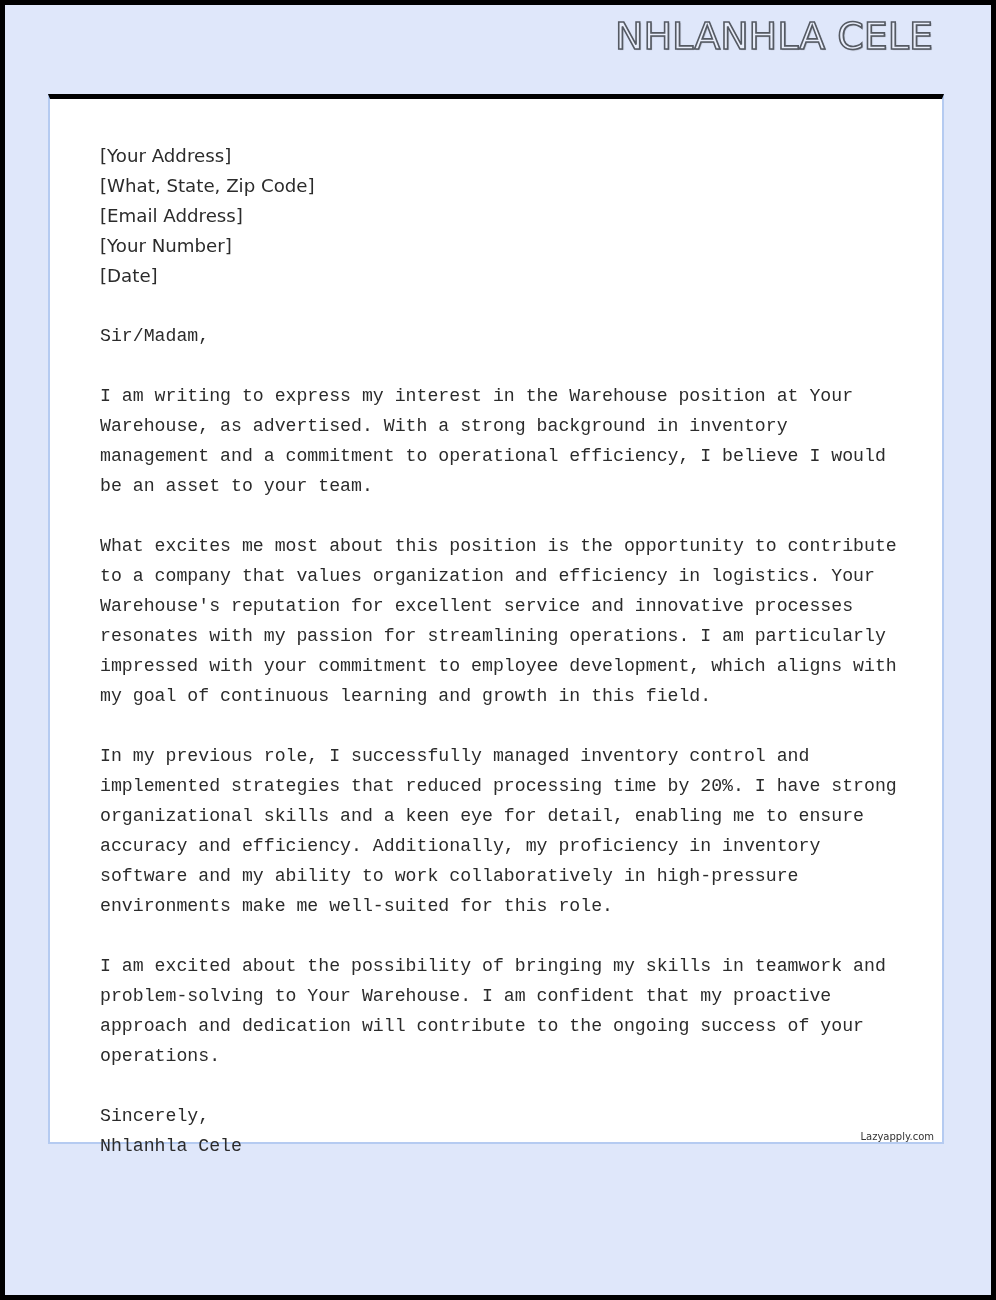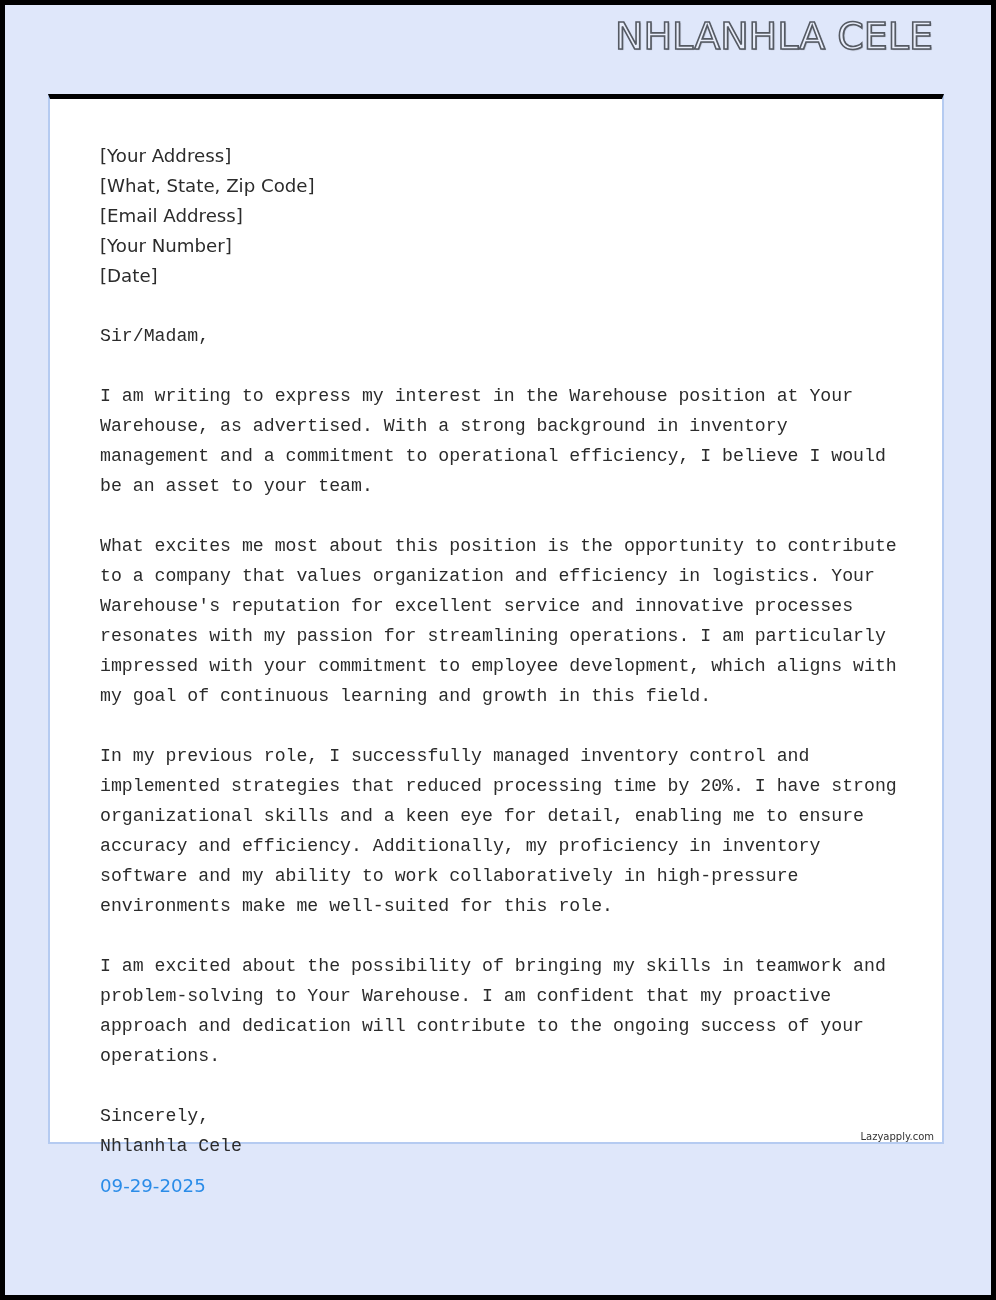--- a/index.html
+++ b/index.html
@@ -77,16 +77,15 @@
     </div>
     <p class="para">Sir/Madam,</p>
     <p class="para">I am writing to express my interest in the Warehouse position at Your Warehouse, as advertised. With a strong background in inventory management and a commitment to operational efficiency, I believe I would be an asset to your team.</p>
     <p class="para">What excites me most about this position is the opportunity to contribute to a company that values organization and efficiency in logistics. Your Warehouse's reputation for excellent service and innovative processes resonates with my passion for streamlining operations. I am particularly impressed with your commitment to employee development, which aligns with my goal of continuous learning and growth in this field.</p>
     <p class="para">In my previous role, I successfully managed inventory control and implemented strategies that reduced processing time by 20%. I have strong organizational skills and a keen eye for detail, enabling me to ensure accuracy and efficiency. Additionally, my proficiency in inventory software and my ability to work collaboratively in high-pressure environments make me well-suited for this role.</p>
     <p class="para">I am excited about the possibility of bringing my skills in teamwork and problem-solving to Your Warehouse. I am confident that my proactive approach and dedication will contribute to the ongoing success of your operations.</p>
     <p class="sig">
       <span class="line">Sincerely,</span>
       <span class="line">Nhlanhla Cele</span>
     </p>
-    <span class="date">09-29-2025</span>
   </div>
   <div class="footer">Lazyapply.com</div>
 </div>
 
 </body></html>

